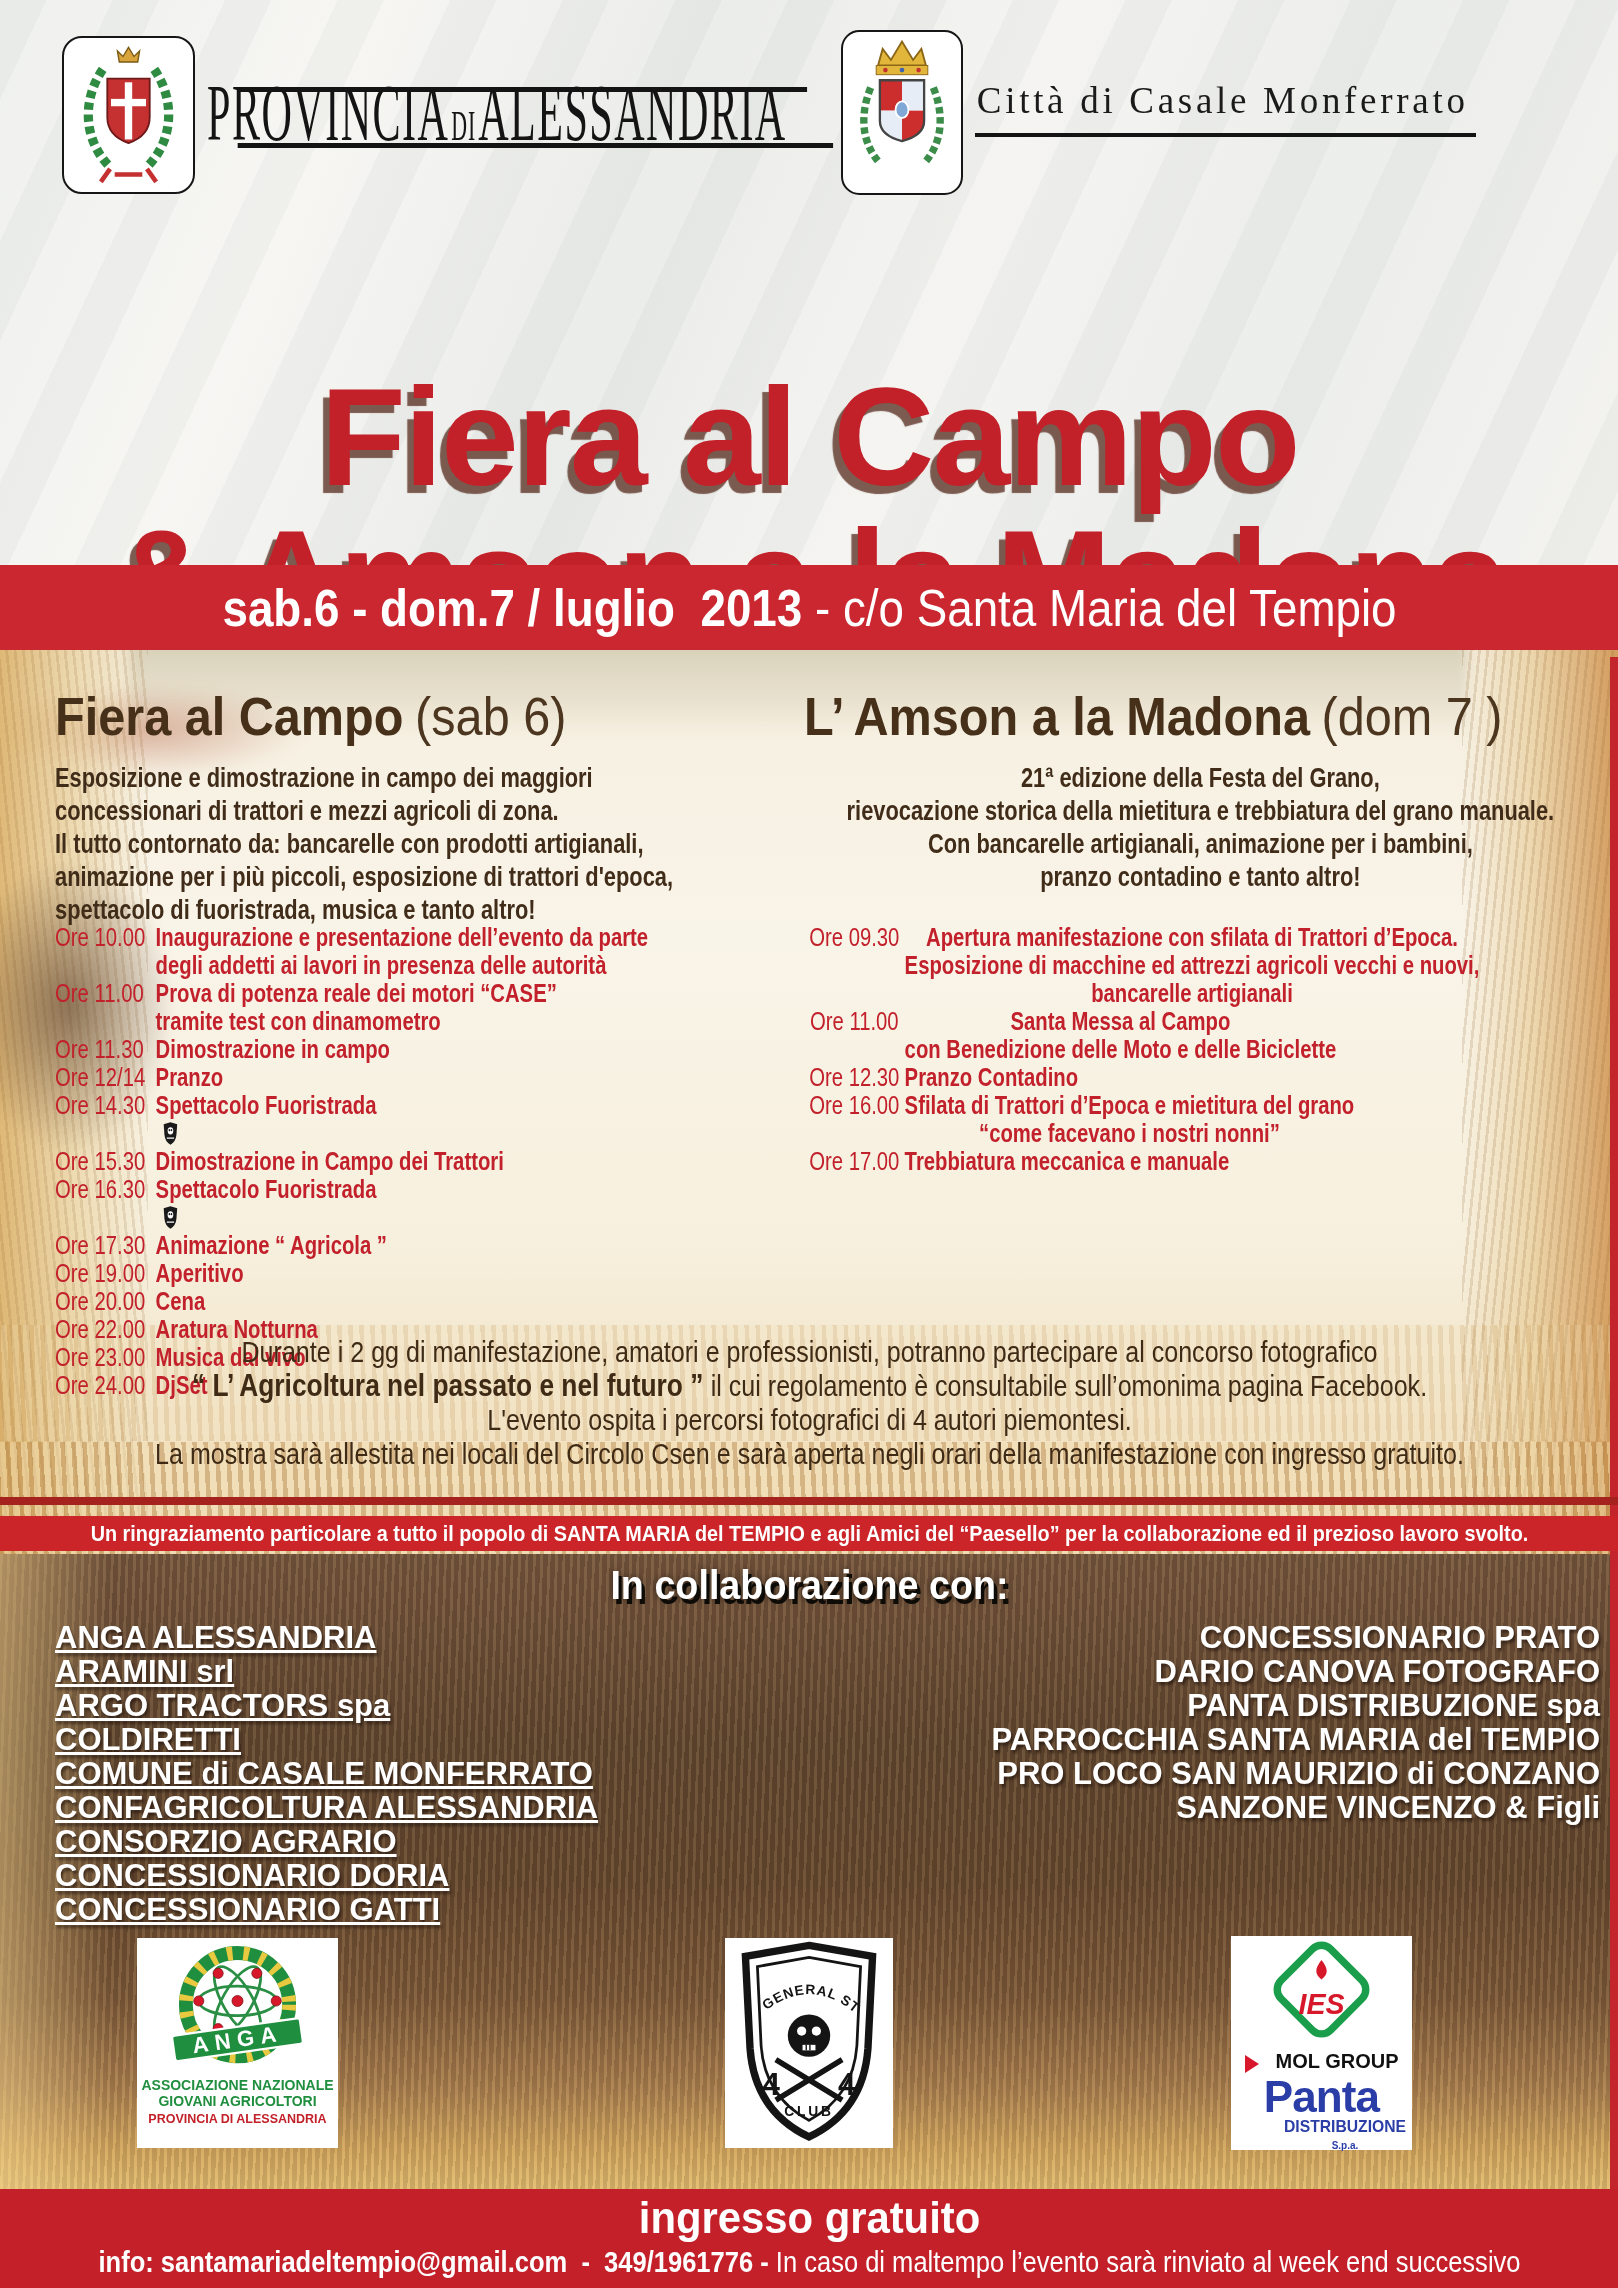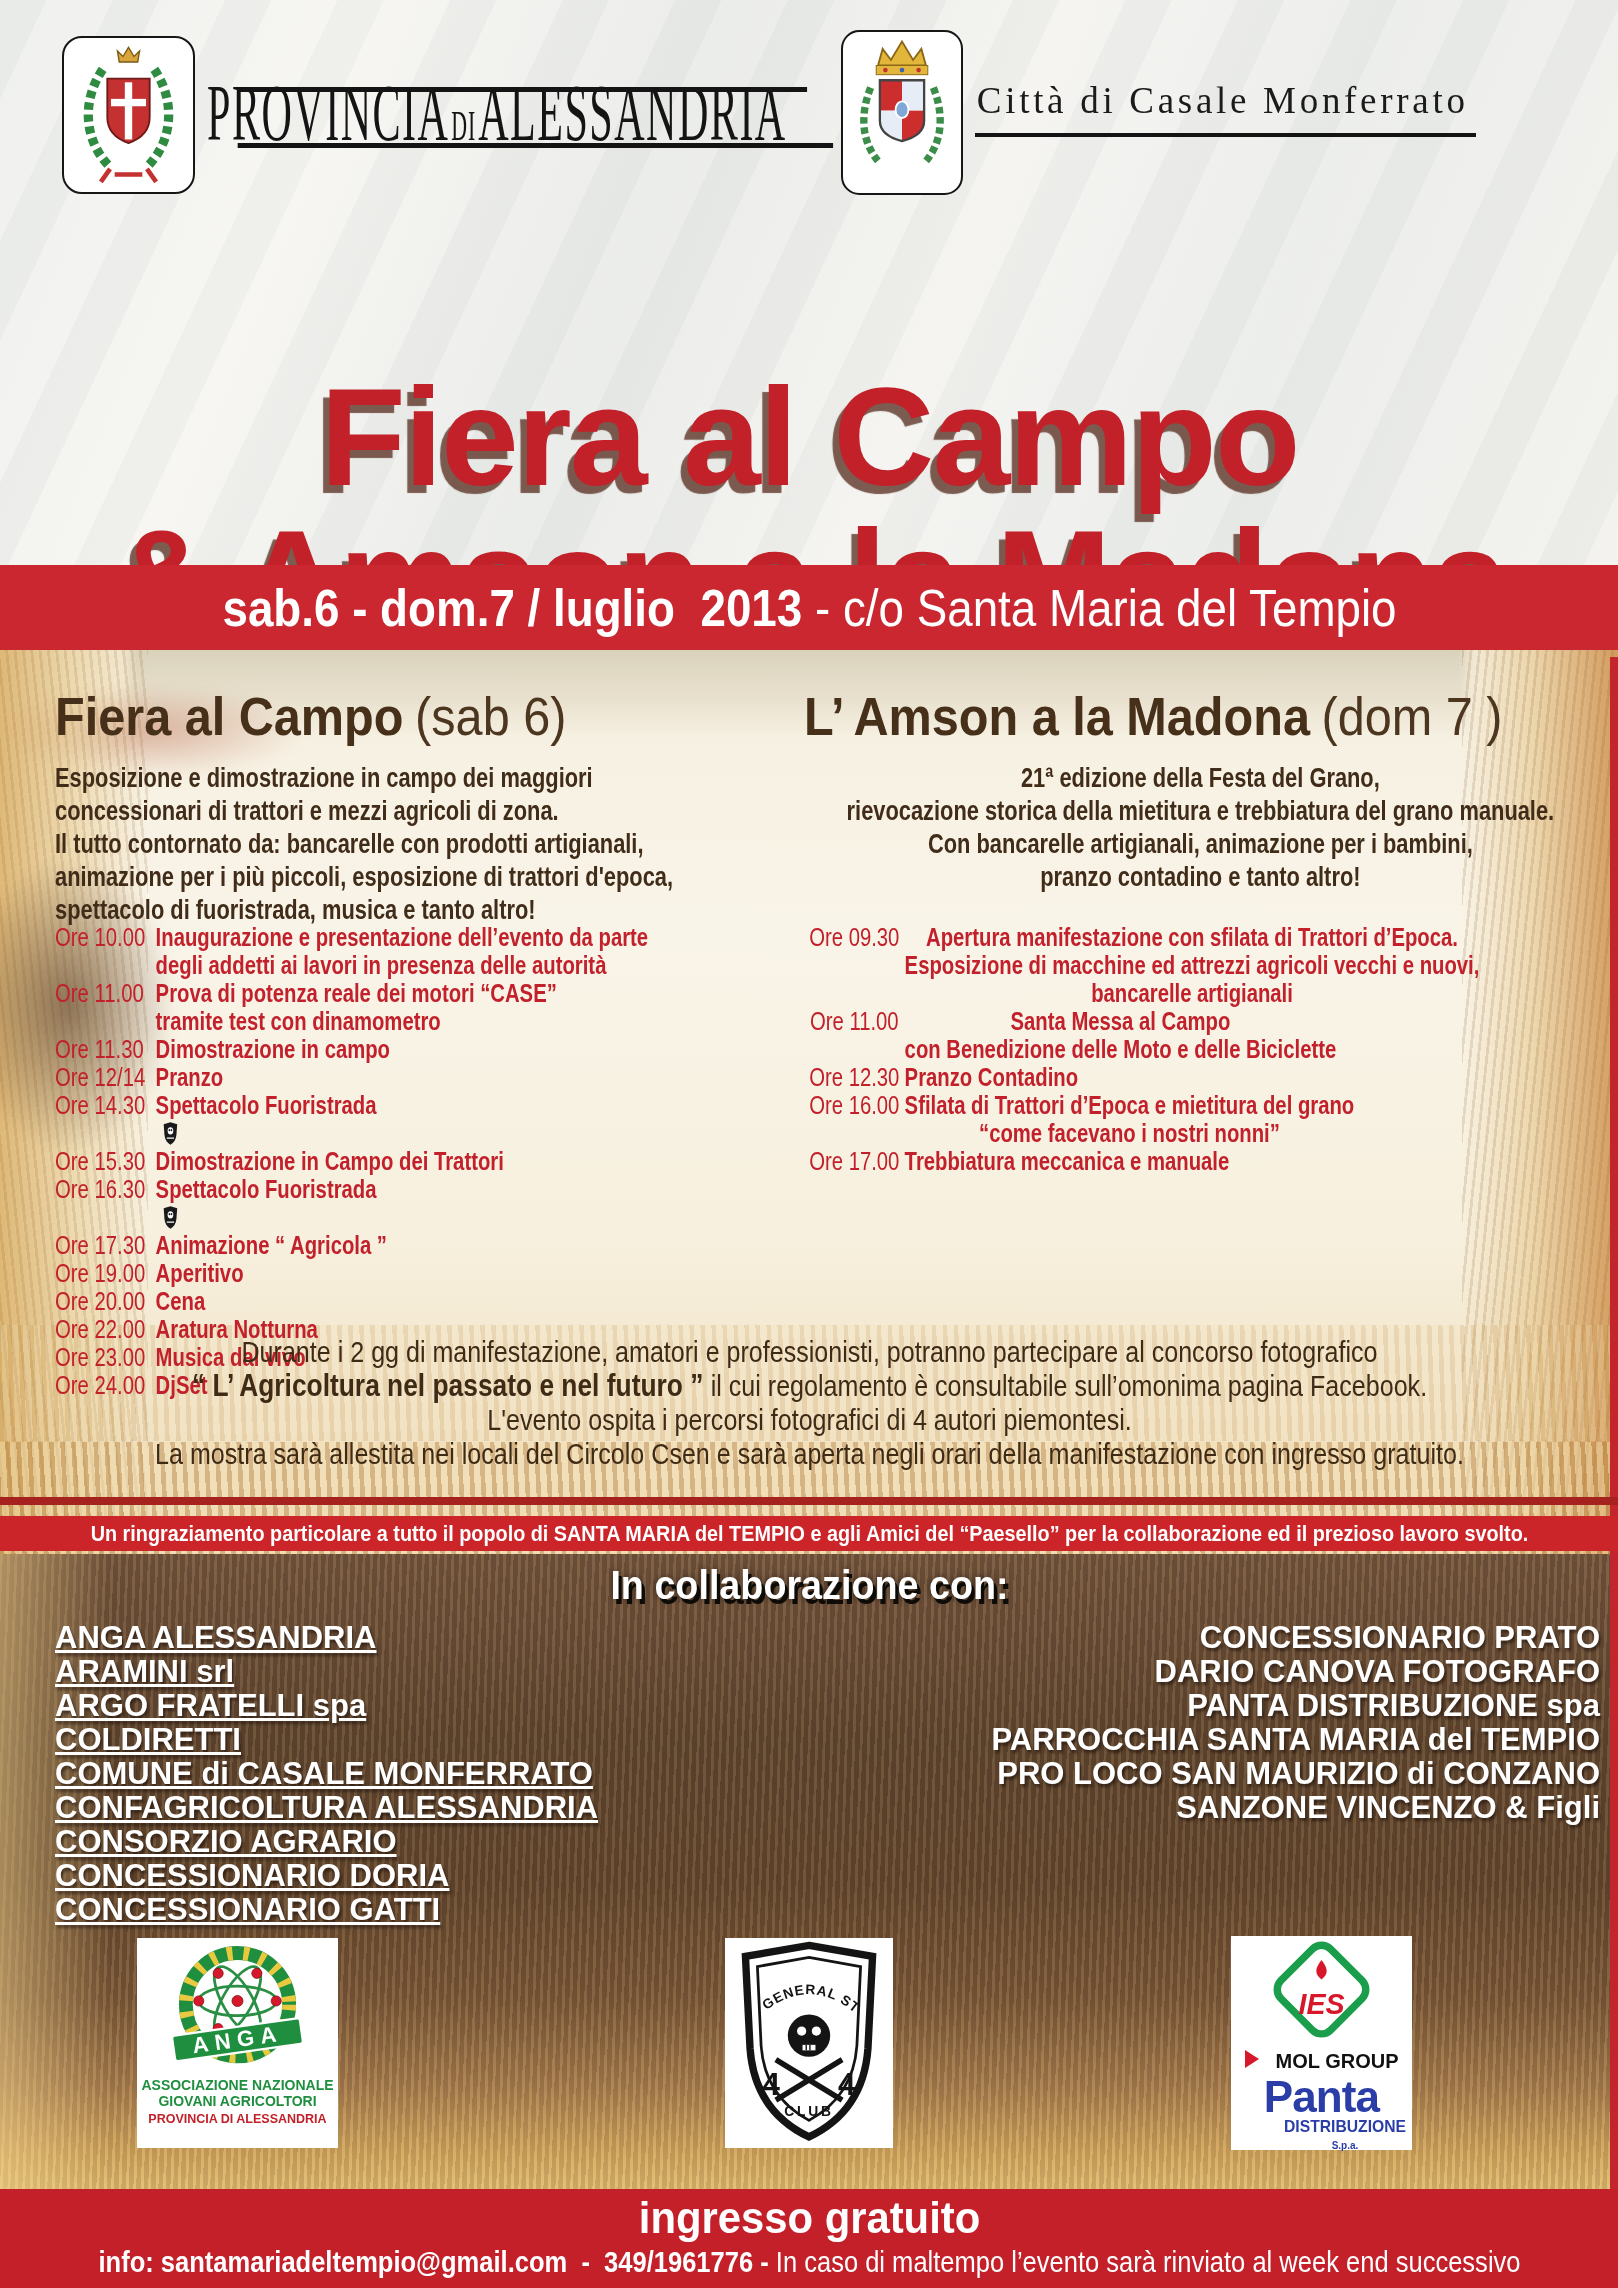--- a/index.html
+++ b/index.html
@@ -102,21 +102,21 @@
   .clist.cleft{left:55px;width:738px;text-align:left;text-decoration:underline;}
   .clist.cright{left:809px;width:791px;text-align:right;}
 
   
   .logo-box{background:#fff;}
   .anga{left:137px;top:1938px;width:201px;height:210px;text-align:center;}
   .anga-l1,.anga-l2{color:#1f8f3f;font-weight:bold;font-size:14px;line-height:15.7px;}
   .anga-l3{color:#c3212a;font-weight:bold;font-size:12.5px;margin-top:2.8px;}
   .stillerbox{left:725px;top:1938px;width:168px;height:210px;}
   .iesbox{left:1231px;top:1936px;width:181px;height:214px;text-align:center;}
-  .mol{display:flex;align-items:flex-start;justify-content:center;gap:17px;margin-top:1.8px;}
+  .mol{display:flex;align-items:flex-end;justify-content:center;gap:17px;margin-top:1.8px;}
   .mol .tri{width:0;height:0;border-left:14.8px solid #d7182a;
     border-top:9.2px solid transparent;border-bottom:9.2px solid transparent;}
   .mol .txt{font-size:20px;font-weight:bold;color:#111;}
   .panta{color:#2b3ea8;font-weight:bold;font-size:44px;line-height:42px;letter-spacing:-0.9px;margin-top:3.7px;}
   .pdist{color:#2b3ea8;font-weight:bold;font-size:15.7px;padding-left:47px;}
   .pspa{font-size:10px;font-weight:bold;text-align:right;}
 
   
   .footer-free{left:0;top:2193px;width:1619px;text-align:center;color:#fff;font-weight:bold;
     font-size:44px;line-height:50px;transform:scaleX(.95);white-space:nowrap;}
@@ -340,21 +340,21 @@
 
   <div class="abs stripe-thin"></div>
   <div class="abs thanks-band"></div>
   <div class="abs thanks-text">Un ringraziamento particolare a tutto il popolo di SANTA MARIA del TEMPIO e agli Amici del “Paesello” per la collaborazione ed il prezioso lavoro svolto.</div>
 
   <div class="abs collab-head">In collaborazione con:</div>
   <div class="abs clist cleft">
 
   <div>ANGA ALESSANDRIA</div>
       <div>ARAMINI srl</div>
-      <div>ARGO FRATELLI spa</div>
+      <div>ARGO TRACTORS spa</div>
       <div>COLDIRETTI</div>
       <div>COMUNE di CASALE MONFERRATO</div>
       <div>CONFAGRICOLTURA ALESSANDRIA</div>
       <div>CONSORZIO AGRARIO</div>
       <div>CONCESSIONARIO DORIA</div>
       <div>CONCESSIONARIO GATTI</div>
     </div>
   <div class="abs clist cright">
 
   <div>CONCESSIONARIO PRATO</div>

